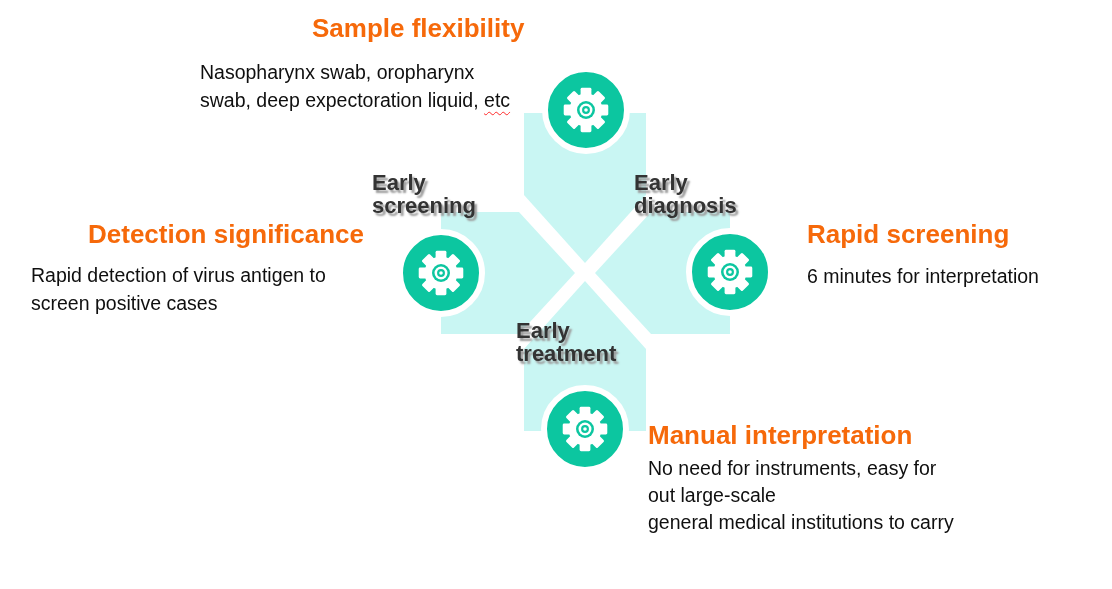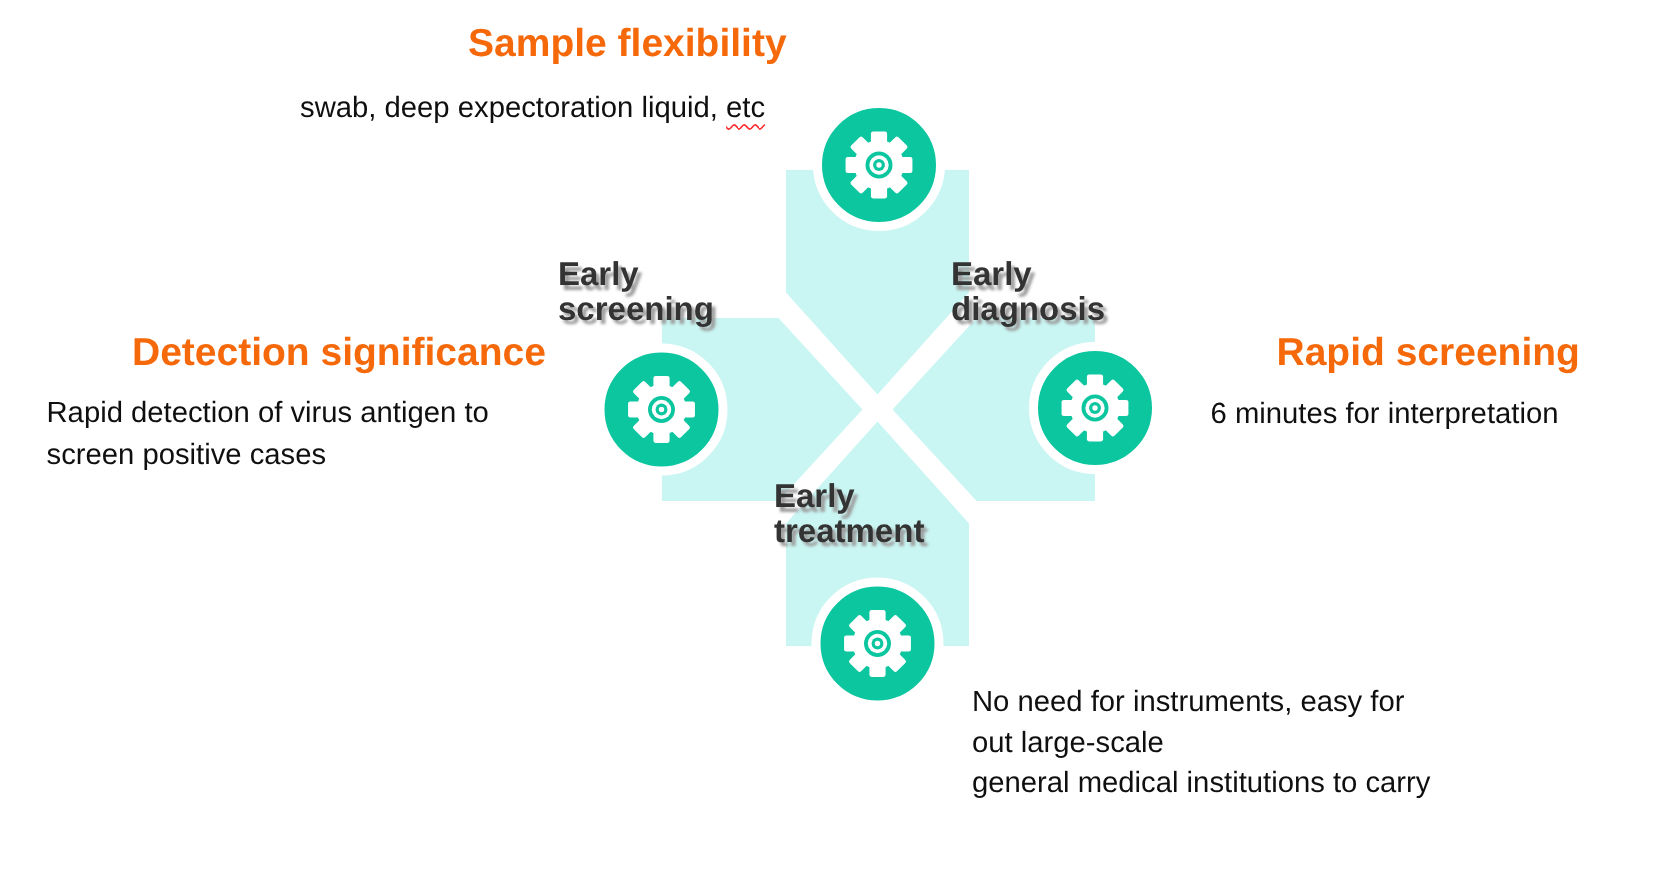--- a/index.html
+++ b/index.html
@@ -37,21 +37,21 @@
   .label-screening{left:372px;top:171px;}
   .label-diagnosis{left:634px;top:171px;}
   .label-treatment{left:516px;top:319px;}
   
   .heading{
     position:absolute;font-size:26px;font-weight:bold;color:#f6690a;
     white-space:nowrap;z-index:5;
   }
   .h-sample   {left:312px;top:13px;}
   .h-detection{left:88px;top:219px;}
-  .h-rapid    {left:807px;top:219px;margin-left:44px;}
+  .h-rapid    {left:807px;top:219px;}
   .h-manual   {left:648px;top:420px;}
   
   .body-text{
     position:absolute;font-size:19.5px;color:#0f0f0f;line-height:28px;z-index:5;
     white-space:nowrap;
   }
   .b-sample   {left:200px;top:58px;}
   .b-detection{left:31px;top:261px;}
   .b-rapid    {left:807px;top:262px;}
   .b-manual   {left:648px;top:455px;line-height:27px;}
@@ -160,36 +160,38 @@
     <div>Early</div>
     <div>diagnosis</div>
   </div>
   <div class="step-label label-treatment">
     <div>Early</div>
     <div>treatment</div>
   </div>
 
   <div class="heading h-sample">Sample flexibility</div>
   <div class="body-text b-sample">
+    <div>Nasopharynx swab, oropharynx</div>
     <div>
       <span>swab, deep expectoration liquid,</span>
       <span class="wavy">etc</span>
     </div>
   </div>
 
   <div class="heading h-detection">Detection significance</div>
   <div class="body-text b-detection">
     <div>Rapid detection of virus antigen to</div>
     <div>screen positive cases</div>
   </div>
 
   <div class="heading h-rapid">Rapid screening</div>
   <div class="body-text b-rapid">
     <div>6 minutes for interpretation</div>
   </div>
 
+  <div class="heading h-manual">Manual interpretation</div>
   <div class="body-text b-manual">
     <div>No need for instruments, easy for</div>
     <div>out large-scale</div>
     <div>general medical institutions to carry</div>
   </div>
 
 </div>
 
 </body></html>

